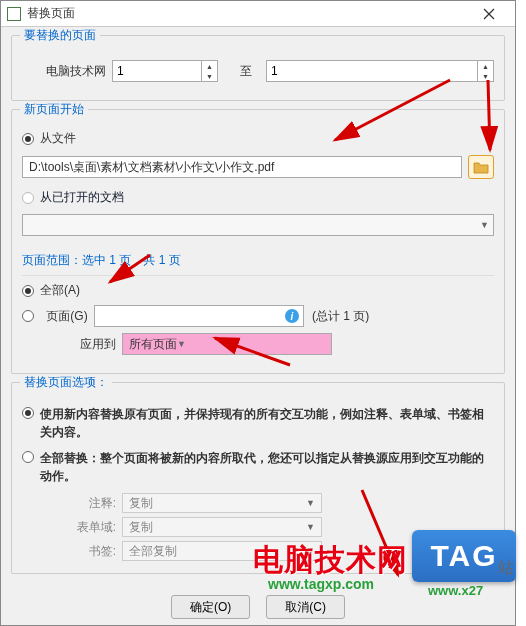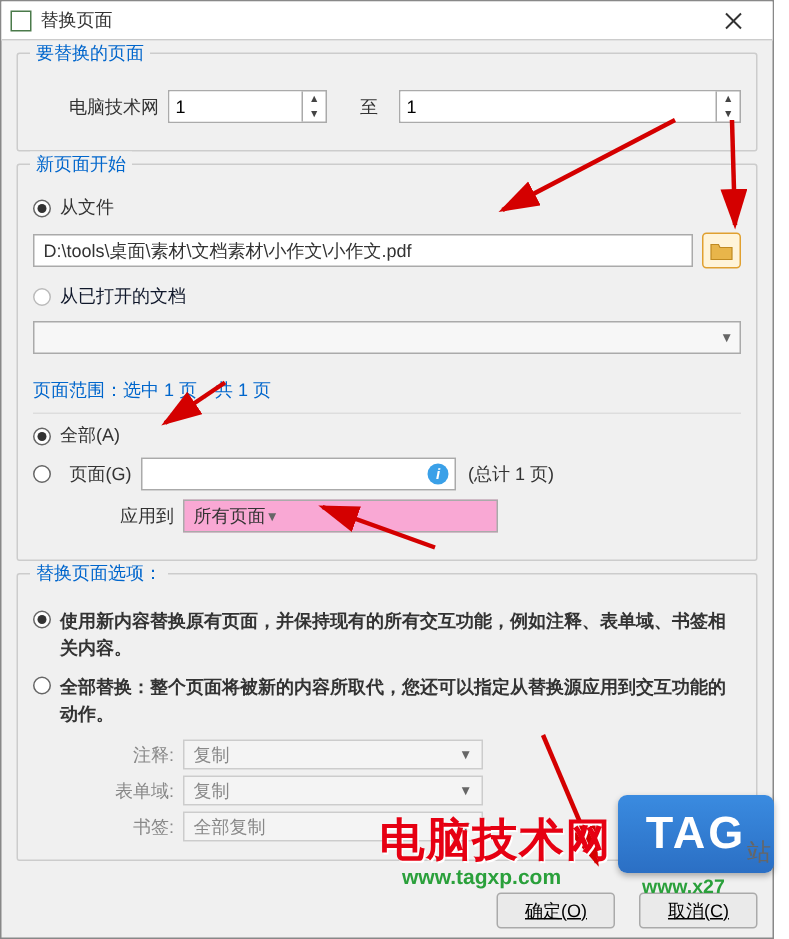--- a/index.html
+++ b/index.html
@@ -33,21 +33,21 @@
   .pagesinput { display:flex; align-items:center; border:1px solid #aaa; height:22px; background:#fff; padding:0 4px; width:210px; justify-content:flex-end;}
   .info-icon { width:14px; height:14px; border-radius:50%; background:#3aa0e8; color:#fff; font-size:10px; display:flex; align-items:center; justify-content:center; font-style:italic; font-weight:bold;}
   .total { margin-left:8px; font-size:12px; }
   .combo2 { width:210px; height:22px; border:1px solid #aaa; background:#f9a8d4; display:flex; align-items:center; justify-content:flex-start; padding:0 6px; font-size:12px; }
   .opt-row { display:flex; margin:6px 0 8px 0;font-weight:bold; }
   .opt-row .radio { margin-top:2px; flex-shrink:0;}
   .opt-text { font-size:12px; line-height:1.5; }
   .form-row { display:flex; align-items:center; margin:4px 0; }
   .form-lbl { width:100px; text-align:right; padding-right:6px; font-size:12px; color:#888; }
   .form-combo { width:200px; height:20px; border:1px solid #ccc; background:#f4f4f4; display:flex; align-items:center; justify-content:space-between; padding:0 6px; font-size:12px; color:#888; }
-  .footer { display:flex; justify-content:flex-end; padding:6px 10px; gap:16px;text-decoration:underline;}
+  .footer { display:flex; justify-content:center; padding:6px 10px; gap:16px;}
   .btn { height:24px; padding:0 18px; border:1px solid #aaa; background:#eaeaea; border-radius:3px; font-size:12px; display:flex; align-items:center;}
   .arrow { position:absolute; pointer-events:none; }
   .watermark1 { position:absolute; font-size:30px; font-weight:bold; color:#e60012; left:253px; top:540px; letter-spacing:1px; text-shadow:1px 1px 0 #fff;}
   .watermark1b { position:absolute; font-size:14px; color:#2aa03b; left:268px; top:576px; font-weight:bold;}
   .tagbox { position:absolute; left:412px; top:530px; width:104px; height:52px; background:linear-gradient(#3a8be0,#2b6fc4); border-radius:6px; display:flex; align-items:center; justify-content:center; color:#fff; font-size:30px; font-weight:bold; letter-spacing:2px; box-shadow:0 2px 4px rgba(0,0,0,0.3);}
   .tagurl { position:absolute; left:428px; top:583px; font-size:13px; color:#2aa03b; font-weight:bold;}
   .tagzhan { position:absolute; left:498px; top:558px; font-size:16px; color:#666; }
   .disabled-text { color:#0f172a; }
 </style>
 </head>

